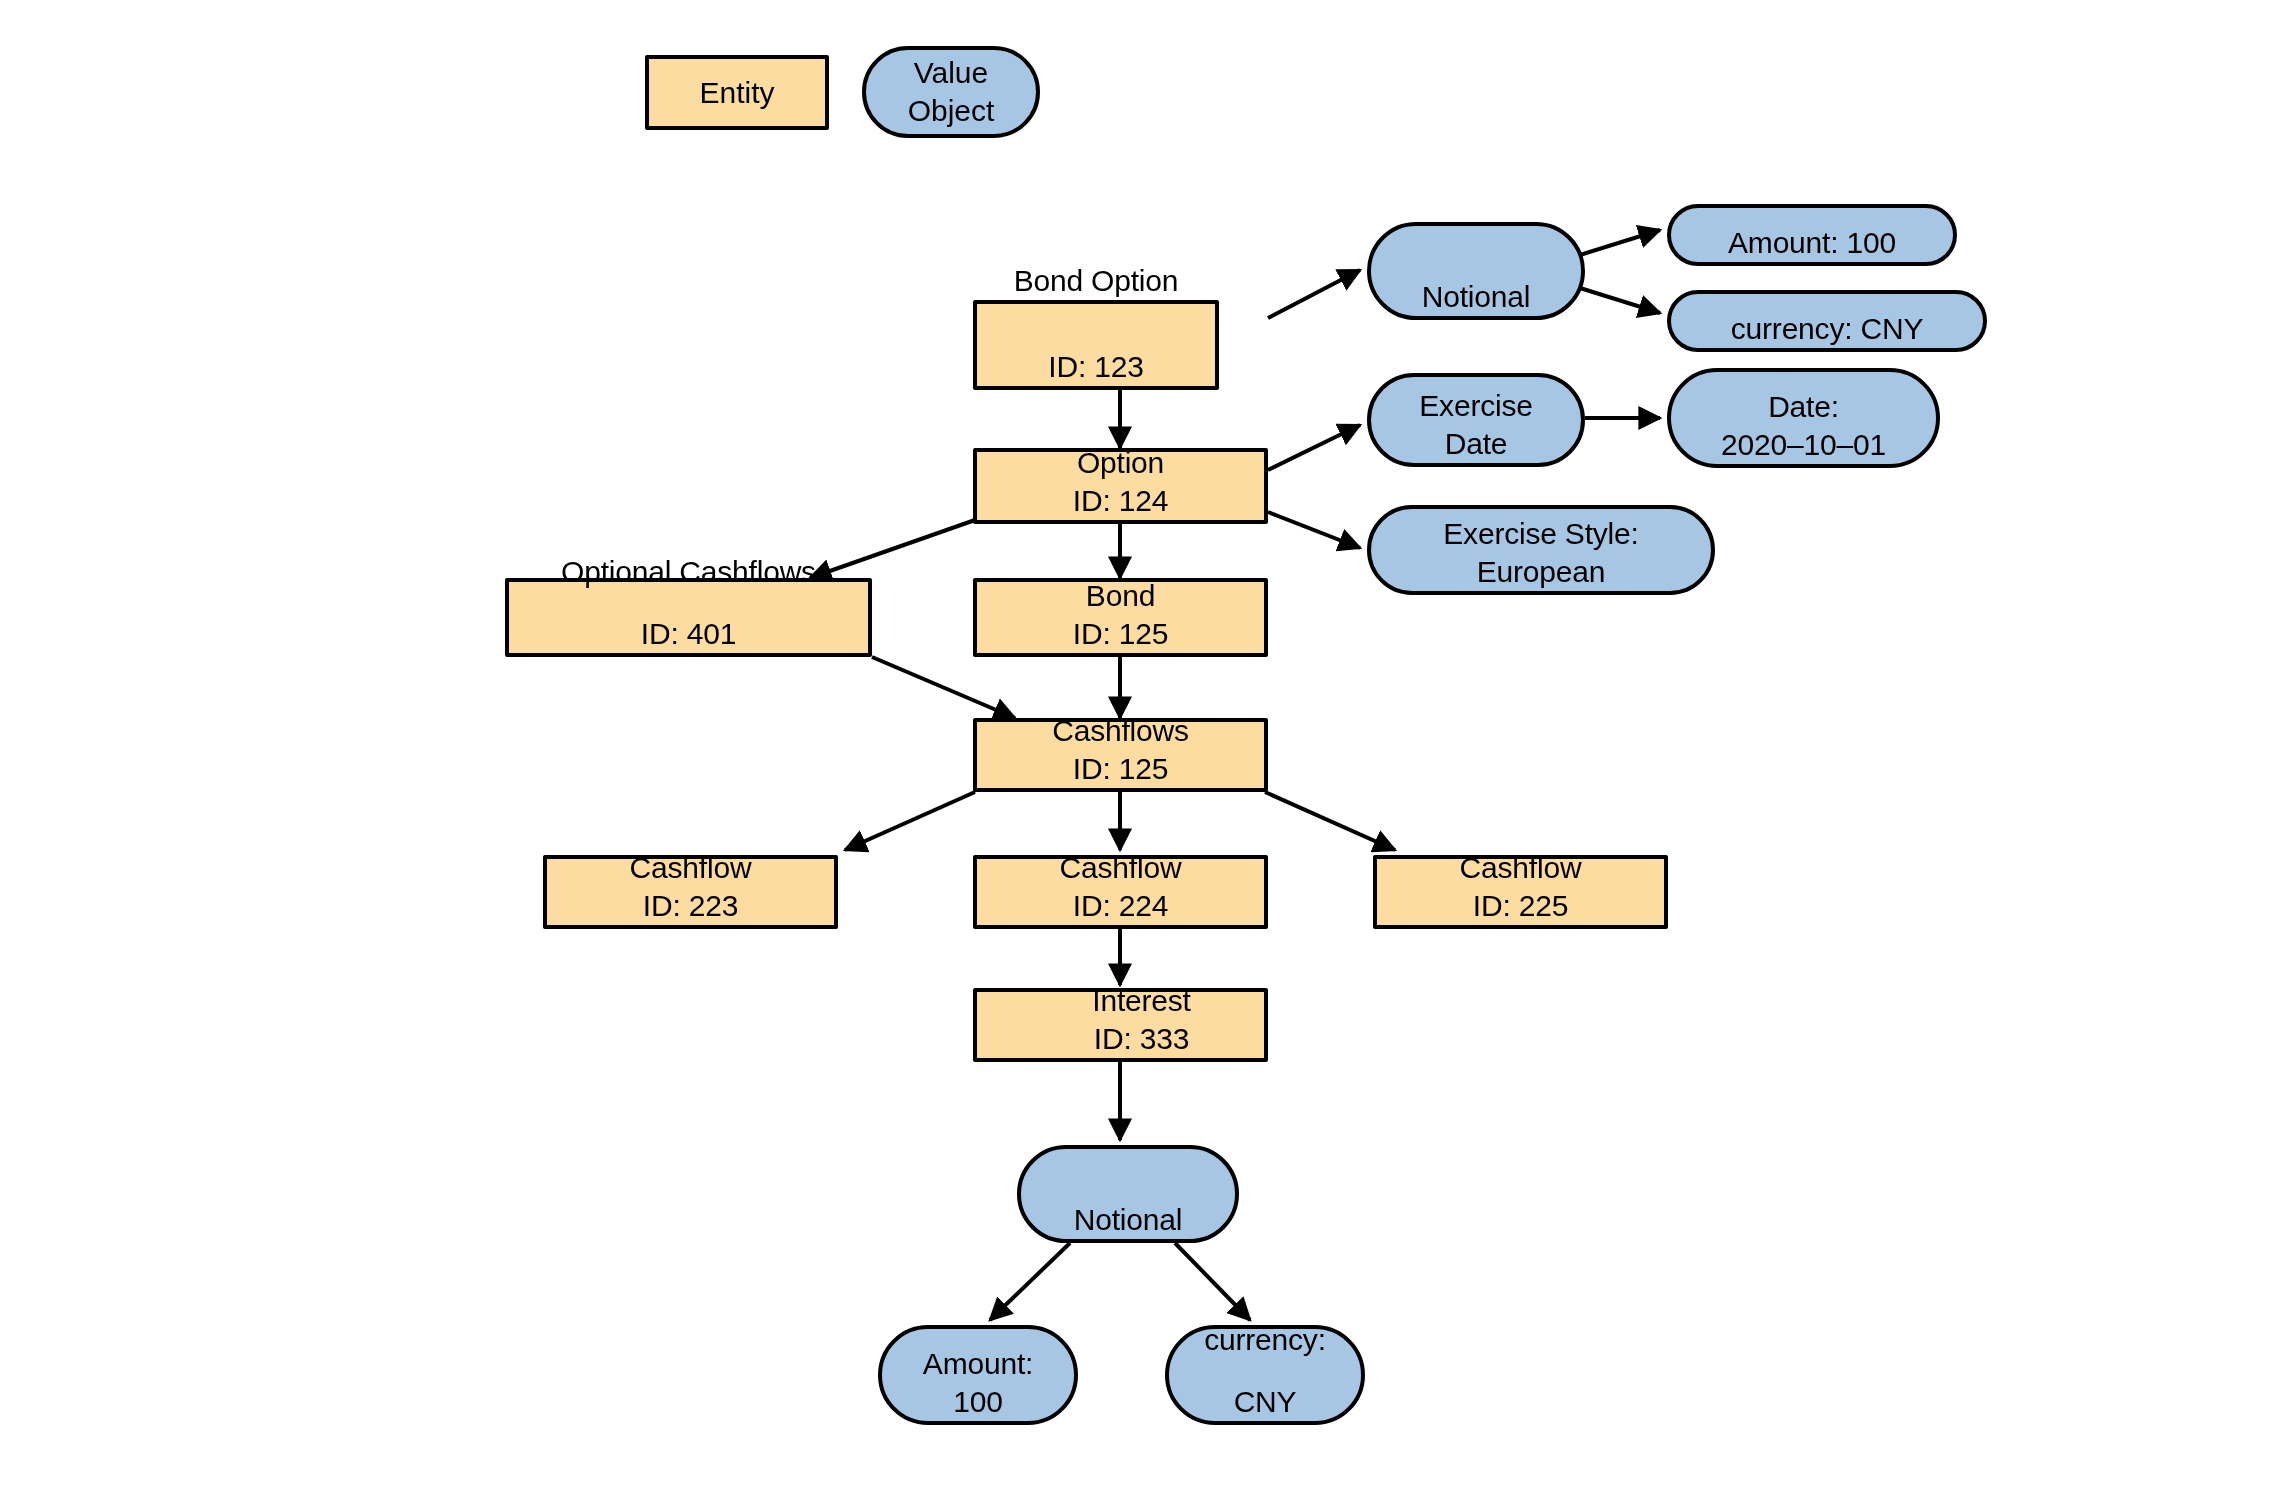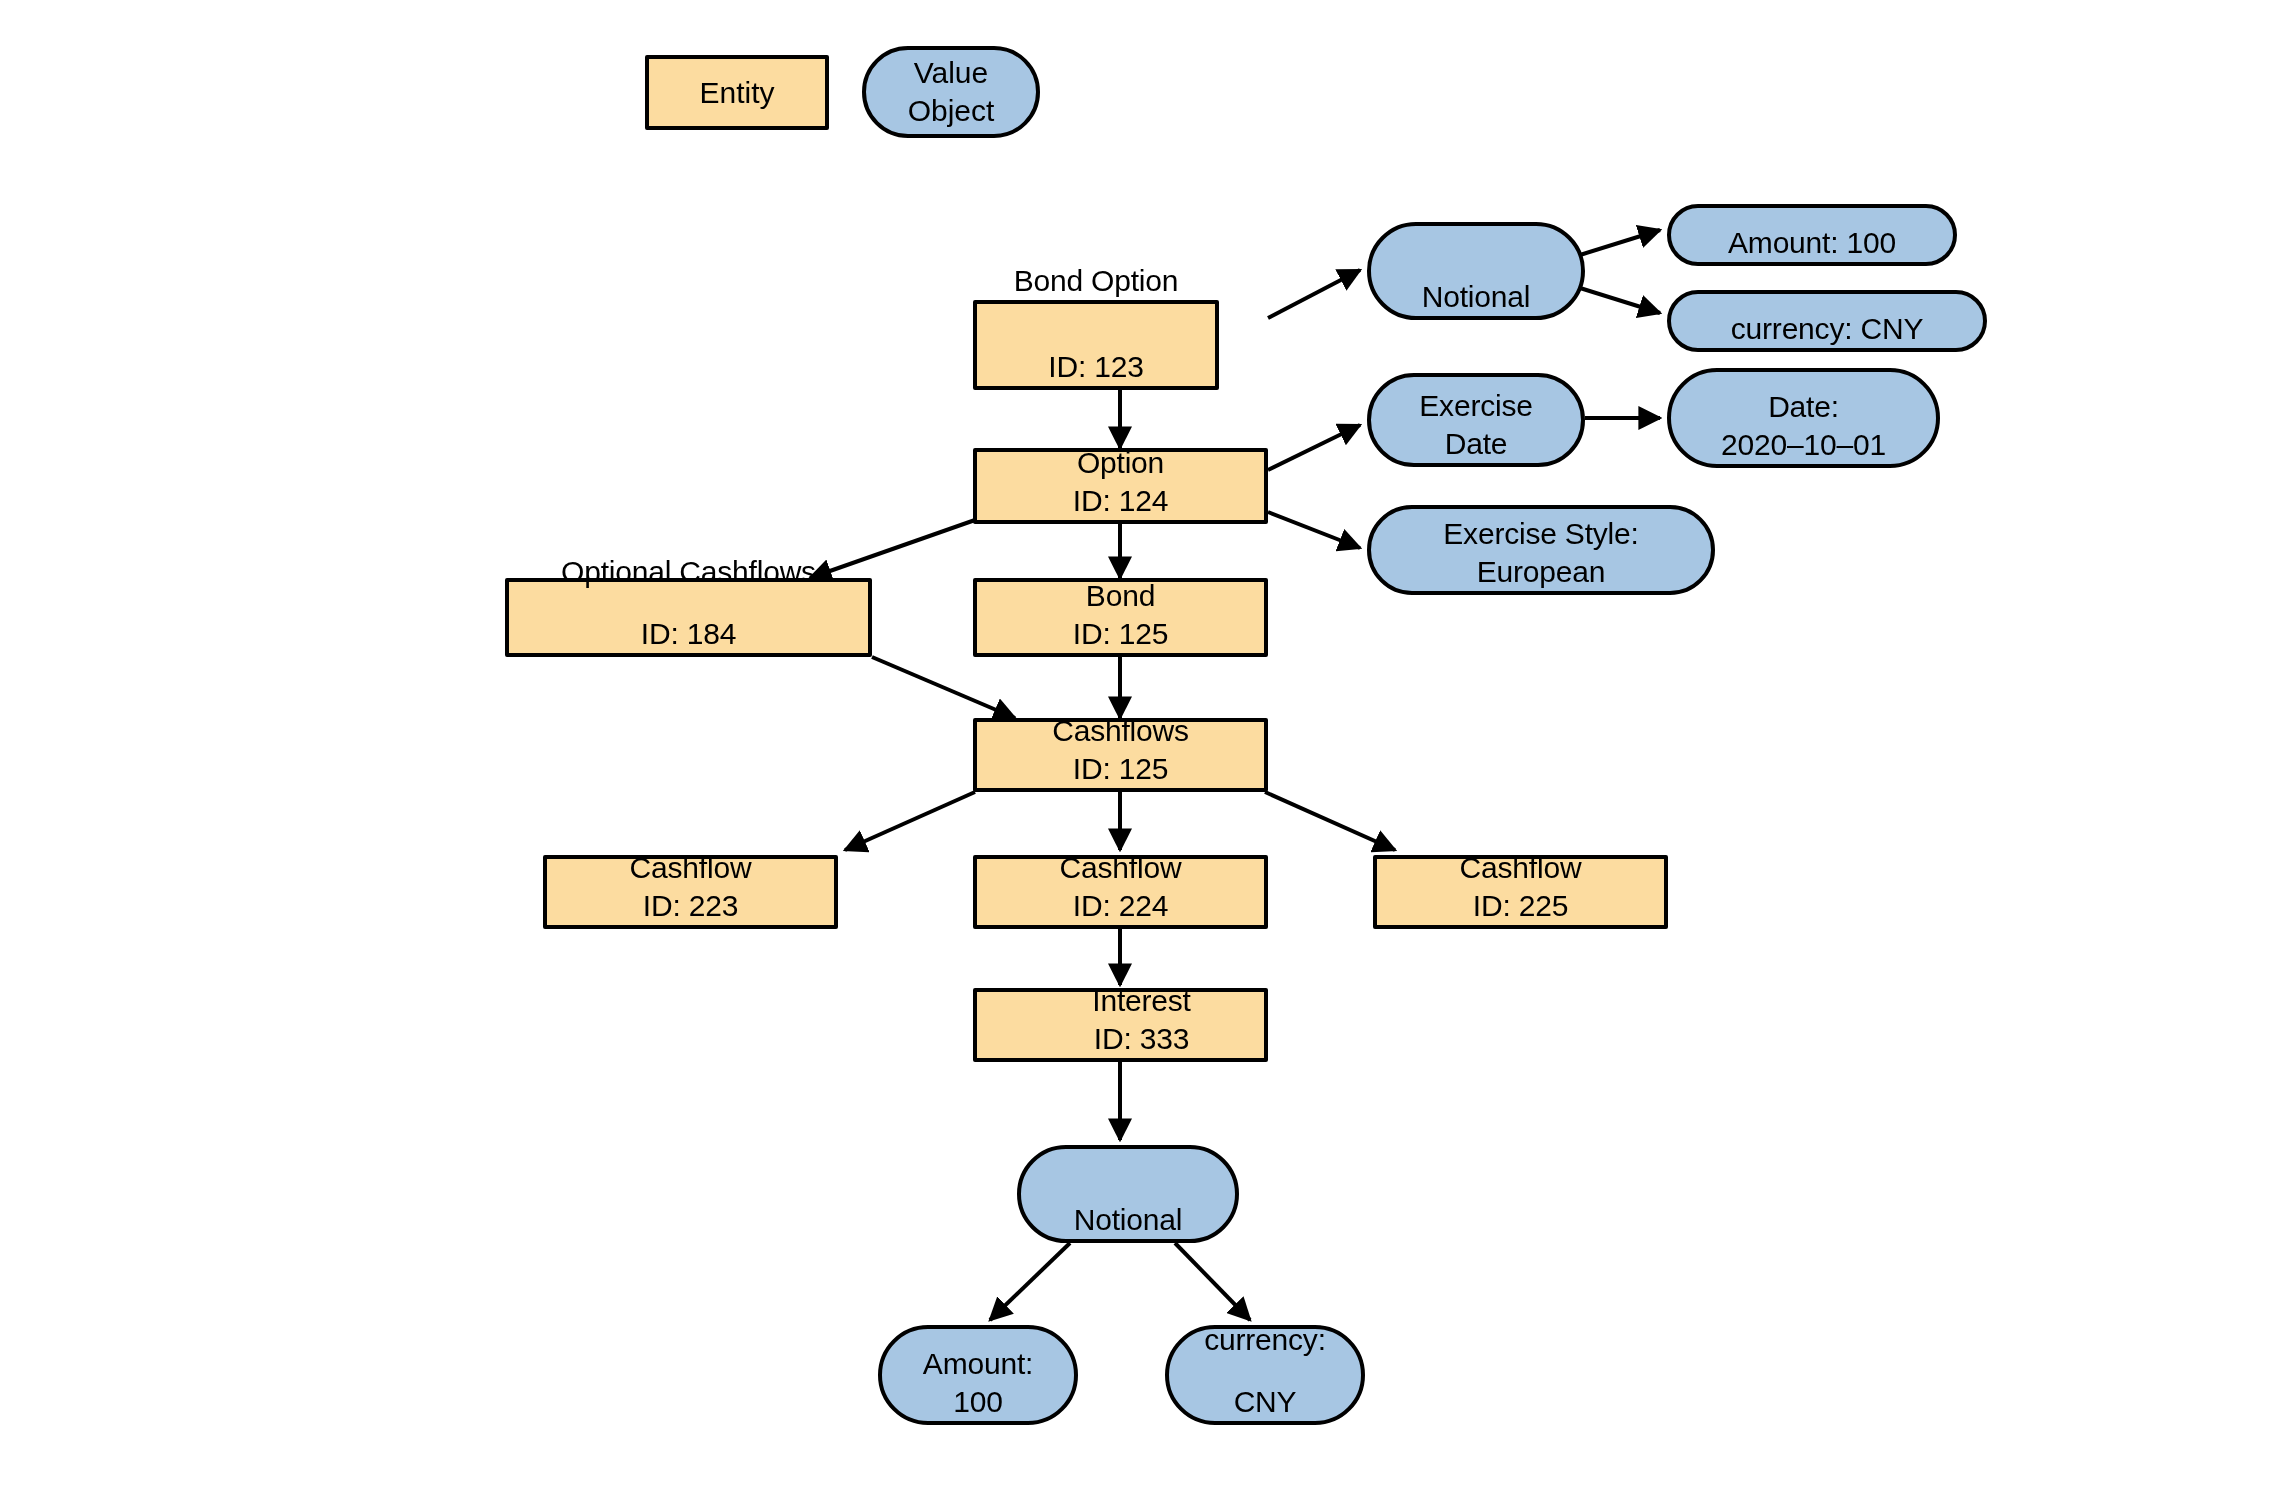--- a/index.html
+++ b/index.html
@@ -138,21 +138,21 @@
     <span class="line2">ID: 124</span>
   </div>
 
   <div class="node entity" style="left:973px; top:578px; width:295px; height:79px;">
     <span>Bond</span>
     <span class="line2">ID: 125</span>
   </div>
 
   <div class="node entity" style="left:505px; top:578px; width:367px; height:79px;gap:24px;">
     <span>Optional Cashflows</span>
-    <span class="line2">ID: 184</span>
+    <span class="line2">ID: 401</span>
   </div>
 
   <div class="node entity" style="left:973px; top:718px; width:295px; height:74px;">
     <span>Cashflows</span>
     <span class="line2">ID: 125</span>
   </div>
 
   <div class="node entity" style="left:543px; top:855px; width:295px; height:74px;">
     <span>Cashflow</span>
     <span class="line2">ID: 223</span>

